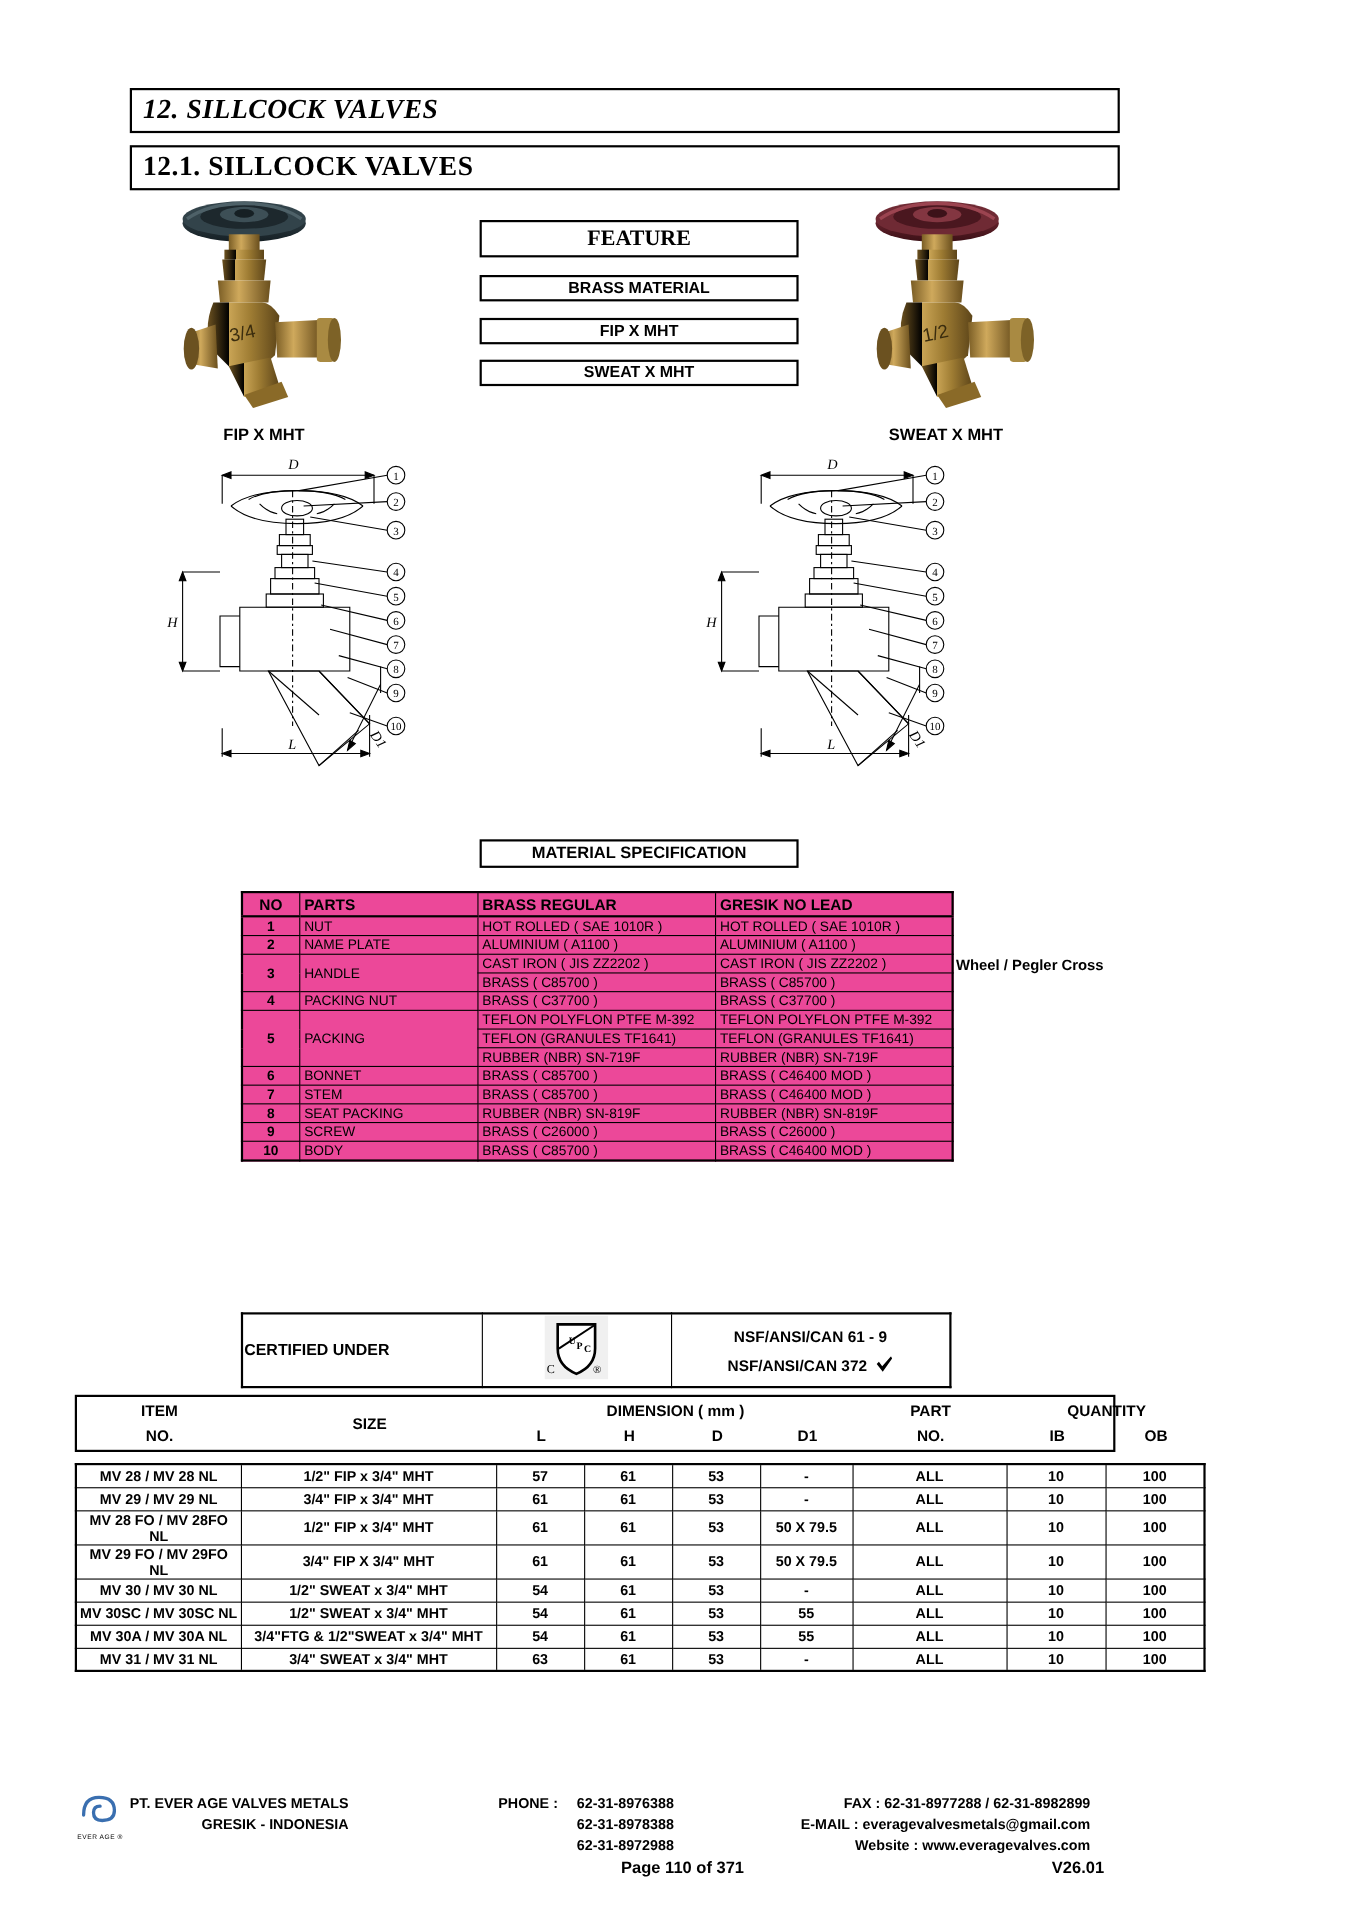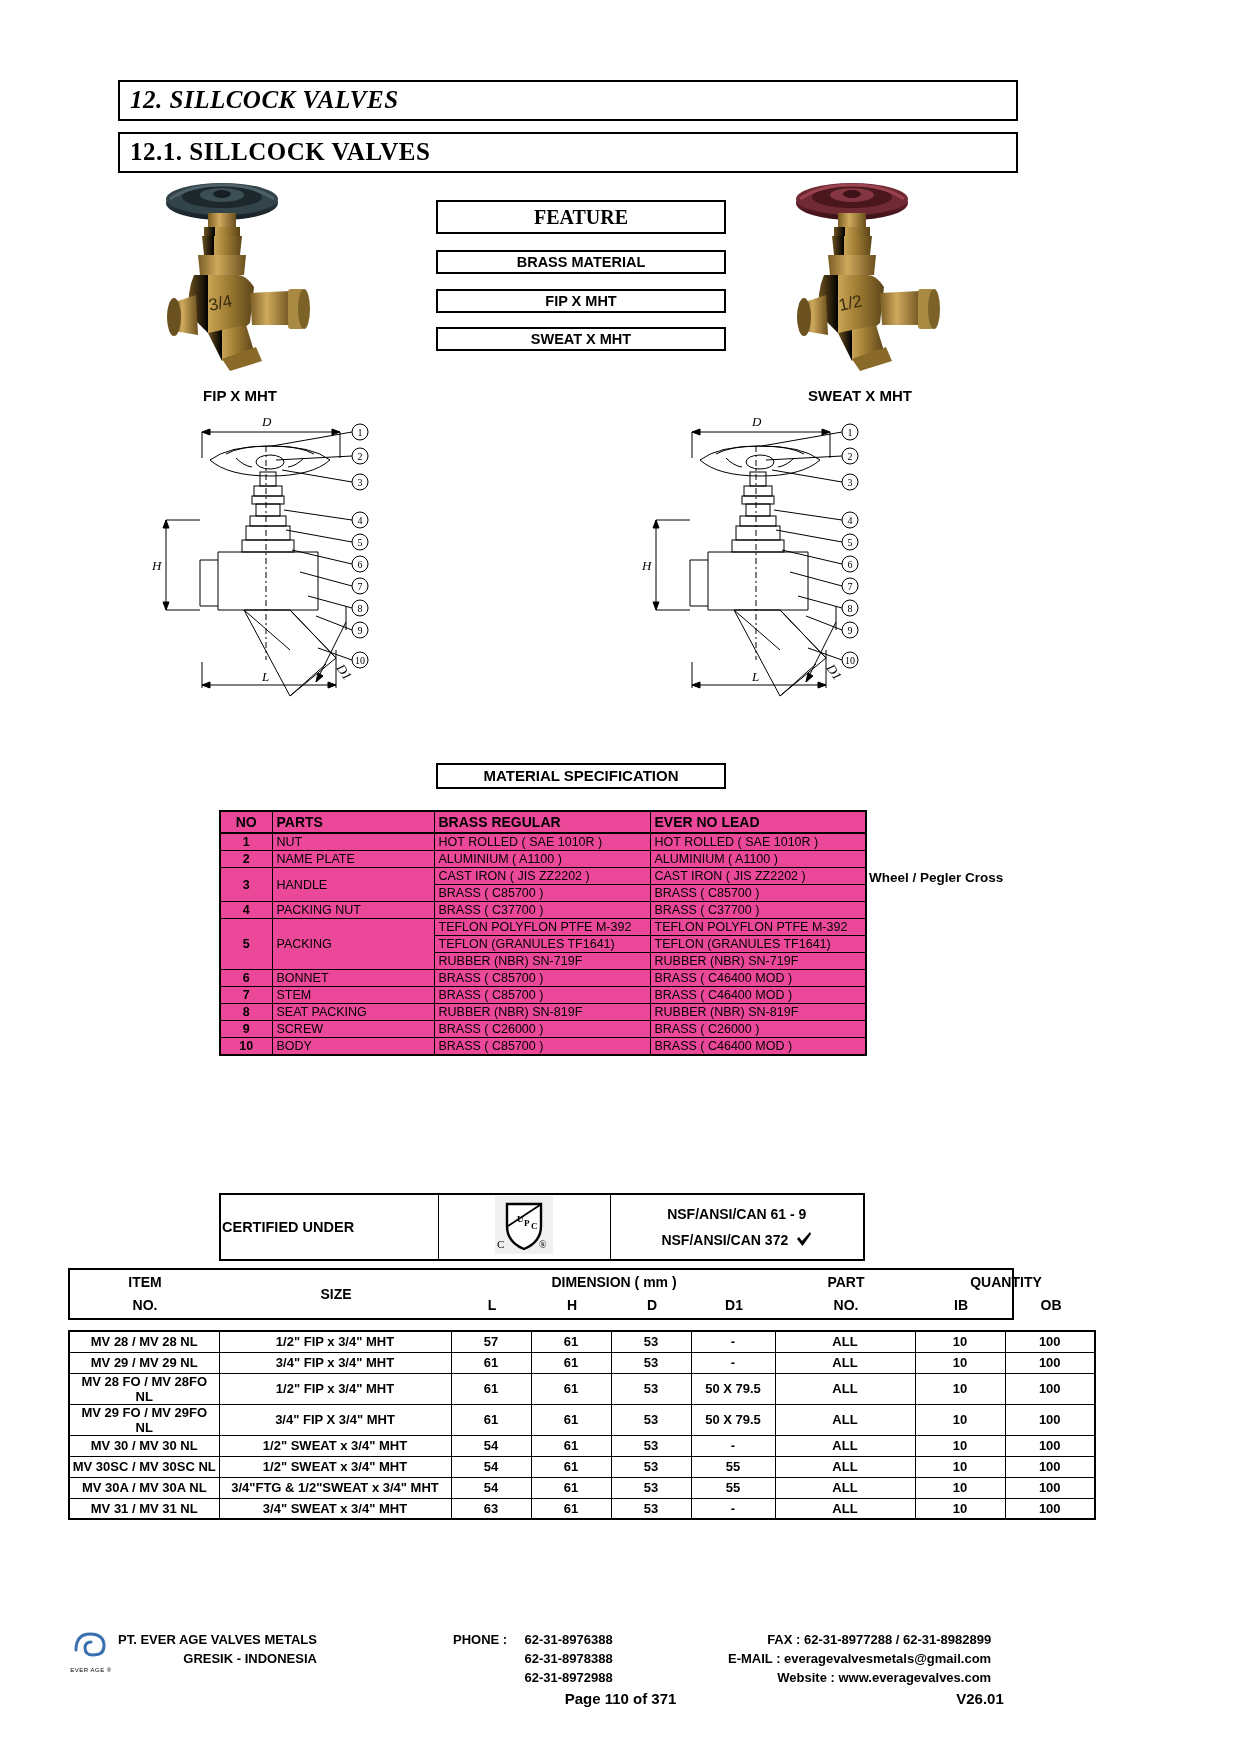--- a/index.html
+++ b/index.html
@@ -394,21 +394,21 @@
   </svg>
 
   <div id="matTitle">MATERIAL SPECIFICATION</div>
 
   <table id="matTable">
     <thead>
       <tr>
         <th class="c-no">NO</th>
         <th class="c-part">PARTS</th>
         <th class="c-reg">BRASS REGULAR</th>
-        <th class="c-nl">EVER NO LEAD</th>
+        <th class="c-nl">GRESIK NO LEAD</th>
       </tr>
     </thead>
     <tbody>
 
       <tr>
         <td class="c-no">1</td>
         <td class="c-part">NUT</td>
         <td class="c-reg">HOT ROLLED ( SAE 1010R )</td>
         <td class="c-nl">HOT ROLLED ( SAE 1010R )</td>
       </tr>

